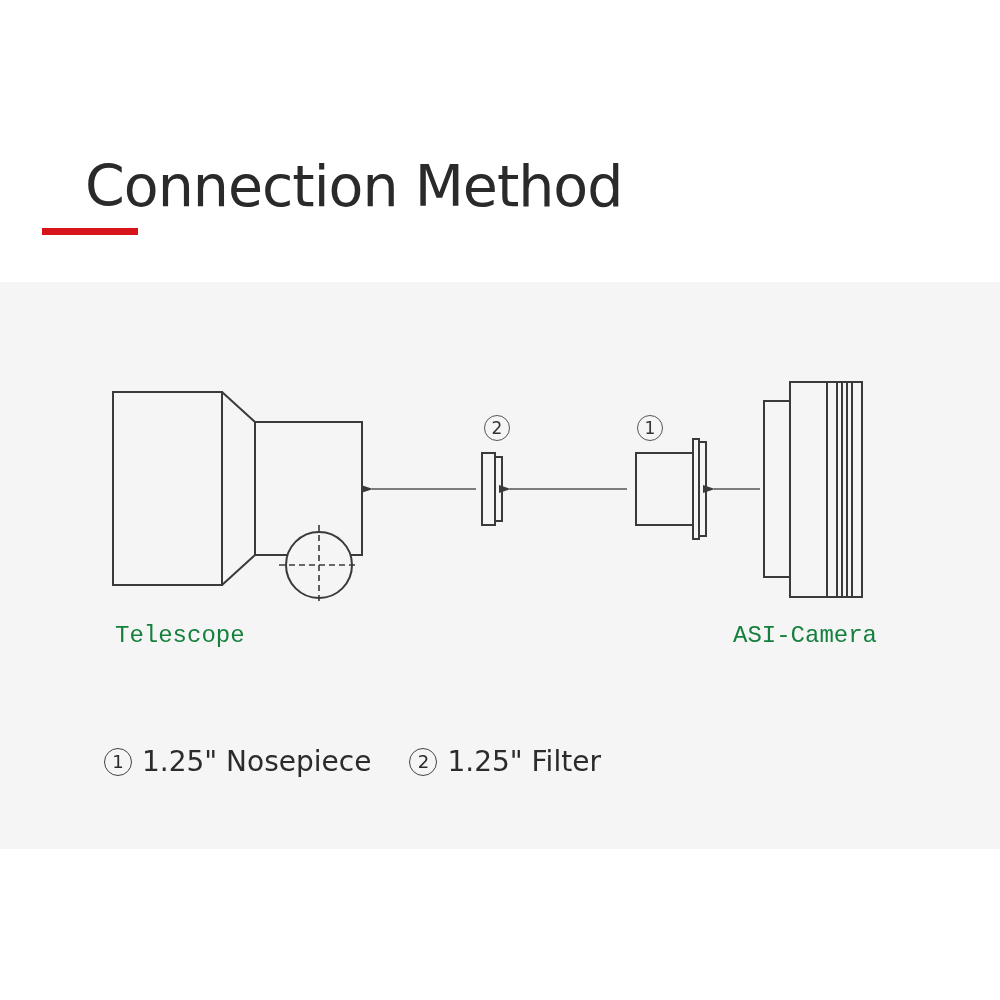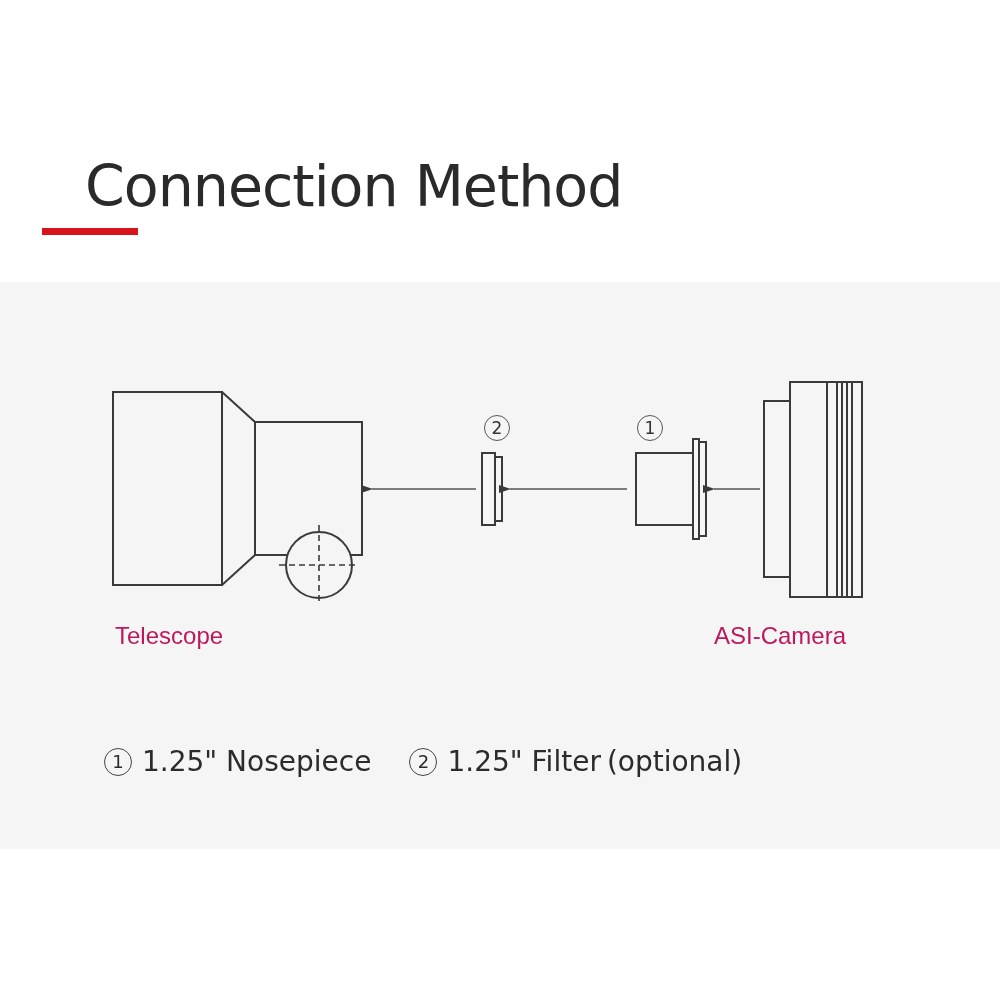--- a/index.html
+++ b/index.html
@@ -17,22 +17,22 @@
       margin-left: 45px;
     }
     .title-underline {
       position: absolute; left: 42px; top: 228px; width: 96px; height: 7px;
     }
     .panel {
       position: absolute; left: 0; top: 282px; width: 1000px; height: 567px;
     }
     svg.diagram { position: absolute; left: 0; top: 0; }
     .label {
-      position: absolute; font-family: Liberation Sans, sans-serif;
-      font-size: 24px; color: #be185d; white-space: nowrap; line-height: 1;
+      position: absolute; font-family: Liberation Mono, monospace;
+      font-size: 24px; color: #15803d; white-space: nowrap; line-height: 1;
     }
     .circ {
       position: absolute; font-family: "DejaVu Sans", sans-serif;
       font-size: 22px; color: #333; line-height: 1;
       width: 26px; height: 26px; border: 1.5px solid #555; border-radius: 50%;
       display: flex; align-items: center; justify-content: center; box-sizing: border-box;
       font-size: 17px;
     }
     .legend {
       position: absolute; left: 104px; top: 745px;
@@ -94,25 +94,24 @@
     <line x1="476" y1="489" x2="372" y2="489" marker-end="url(#ah)"></line>
     <line x1="627" y1="489" x2="510" y2="489" marker-end="url(#ah)"></line>
     <line x1="760" y1="489" x2="714" y2="489" marker-end="url(#ah)"></line>
   </g>
 </svg>
 
 <div class="circ" style="left:484px; top:415px;">2</div>
 <div class="circ" style="left:637px; top:415px;">1</div>
 
 <div class="label" style="left:115px; top:624px;">Telescope</div>
-<div class="label" style="left:714px; top:624px;">ASI-Camera</div>
+<div class="label" style="left:733px; top:624px;">ASI-Camera</div>
 
 <div class="legend">
   <span class="item">
     <span class="num">1</span>
     <span>1.25" Nosepiece</span>
   </span>
   <span class="item">
     <span class="num">2</span>
     <span>1.25" Filter</span>
-    <span class="opt">(optional)</span>
   </span>
 </div>
 
 </body></html>

